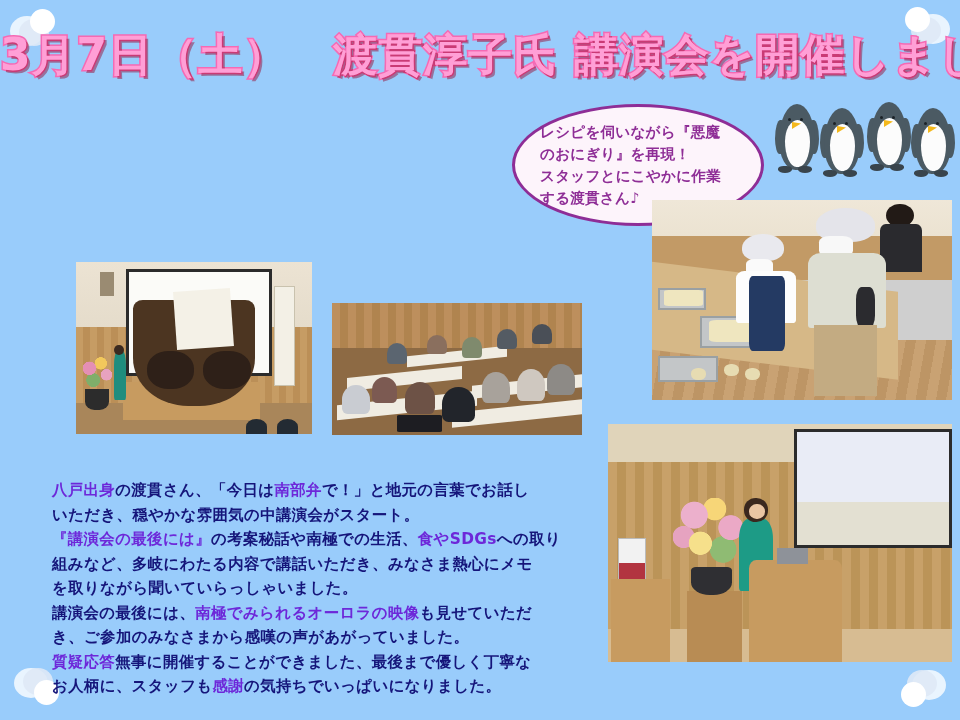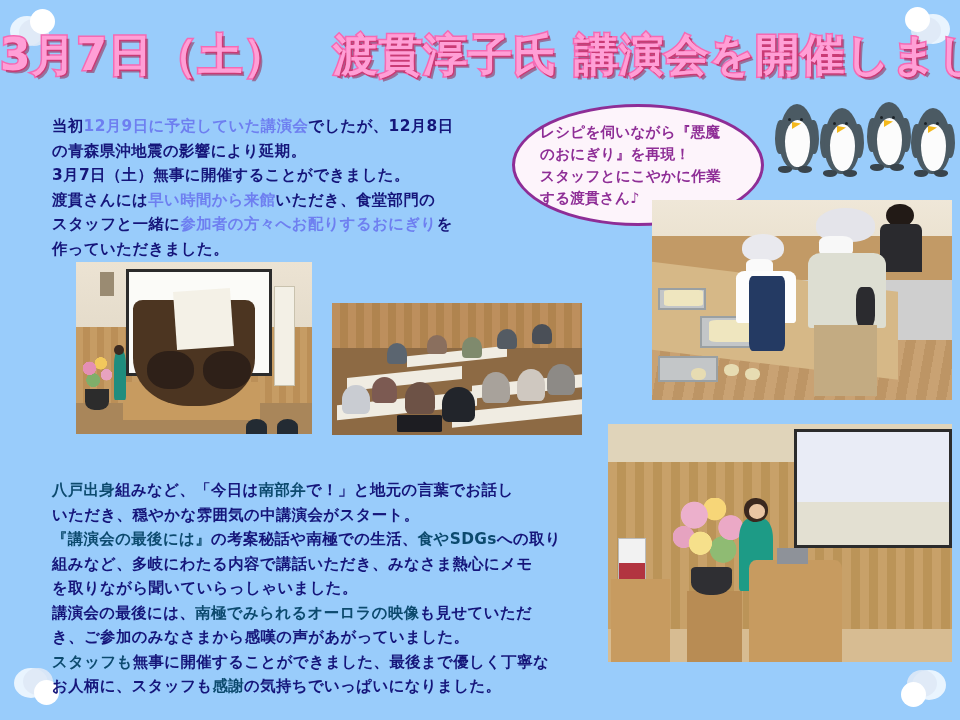--- a/index.html
+++ b/index.html
@@ -40,21 +40,21 @@
   .para{
     position:absolute;
     color:#15157a;
     font-size:15.4px;
     line-height:24.5px;
     letter-spacing:.4px;
     font-weight:bold;
     white-space:pre-wrap;
   }
   .para .hl-blue{color:#6e7ff0;}
-  .para .hl-pink{color:#0c4a6e;}
+  .para .hl-pink{color:#6d28d9;}
   #para-top{left:52px;top:114px;width:470px;}
   #para-bottom{left:52px;top:478px;width:520px;}
 
   
   .bubble{
     position:absolute;left:512px;top:104px;width:252px;height:122px;
     border-radius:50%;
     background:#fdf4fb;
     border:3px solid #8e2d96;
     box-sizing:border-box;
@@ -215,26 +215,20 @@
       <span class="c3"></span>
   </div>
   <div class="corner br">
     <span class="c1"></span>
       <span class="c2"></span>
       <span class="c3"></span>
   </div>
 
   <div class="title">3月7日（土）　渡貫淳子氏 講演会を開催しました</div>
 
-  <div class="para" id="para-top"><span>当初</span><span class="hl-blue">12月9日に予定していた講演会</span><span>でしたが、12月8日
-の青森県沖地震の影響により延期。
-3月7日（土）無事に開催することができました。
-渡貫さんには</span><span class="hl-blue">早い時間から来館</span><span>いただき、食堂部門の
-スタッフと一緒に</span><span class="hl-blue">参加者の方々へお配りするおにぎり</span><span>を
-作っていただきました。</span></div>
 
   <div class="bubble">
     <div class="btext">レシピを伺いながら『悪魔
 のおにぎり』を再現！
 スタッフとにこやかに作業
 する渡貫さん♪</div>
   </div>
 
   <div class="penguins">
     <div class="peng p0">
@@ -371,24 +365,24 @@
       <span class="lstand"></span>
     <span class="lflw"></span>
       <span class="lvase"></span>
     <span class="lsp-body"></span>
       <span class="lsp-head"></span>
       <span class="lsp-face"></span>
     <span class="lpod"></span>
       <span class="llap"></span>
   </div>
 
-  <div class="para" id="para-bottom"><span class="hl-pink">八戸出身</span><span>組みなど、「今日は</span><span class="hl-pink">南部弁</span><span>で！」と地元の言葉でお話し
+  <div class="para" id="para-bottom"><span class="hl-pink">八戸出身</span><span>の渡貫さん、「今日は</span><span class="hl-pink">南部弁</span><span>で！」と地元の言葉でお話し
 いただき、穏やかな雰囲気の中講演会がスタート。
 </span><span class="hl-pink">『講演会の最後には』</span><span>の考案秘話や南極での生活、</span><span class="hl-pink">食やSDGs</span><span>への取り
 組みなど、多岐にわたる内容で講話いただき、みなさま熱心にメモ
 を取りながら聞いていらっしゃいました。
 講演会の最後には、</span><span class="hl-pink">南極でみられるオーロラの映像</span><span>も見せていただ
 き、ご参加のみなさまから感嘆の声があがっていました。
-</span><span class="hl-pink">スタッフも</span><span>無事に開催することができました、最後まで優しく丁寧な
+</span><span class="hl-pink">質疑応答</span><span>無事に開催することができました、最後まで優しく丁寧な
 お人柄に、スタッフも</span><span class="hl-pink">感謝</span><span>の気持ちでいっぱいになりました。</span></div>
 
 
 </div>
 
 </body></html>

